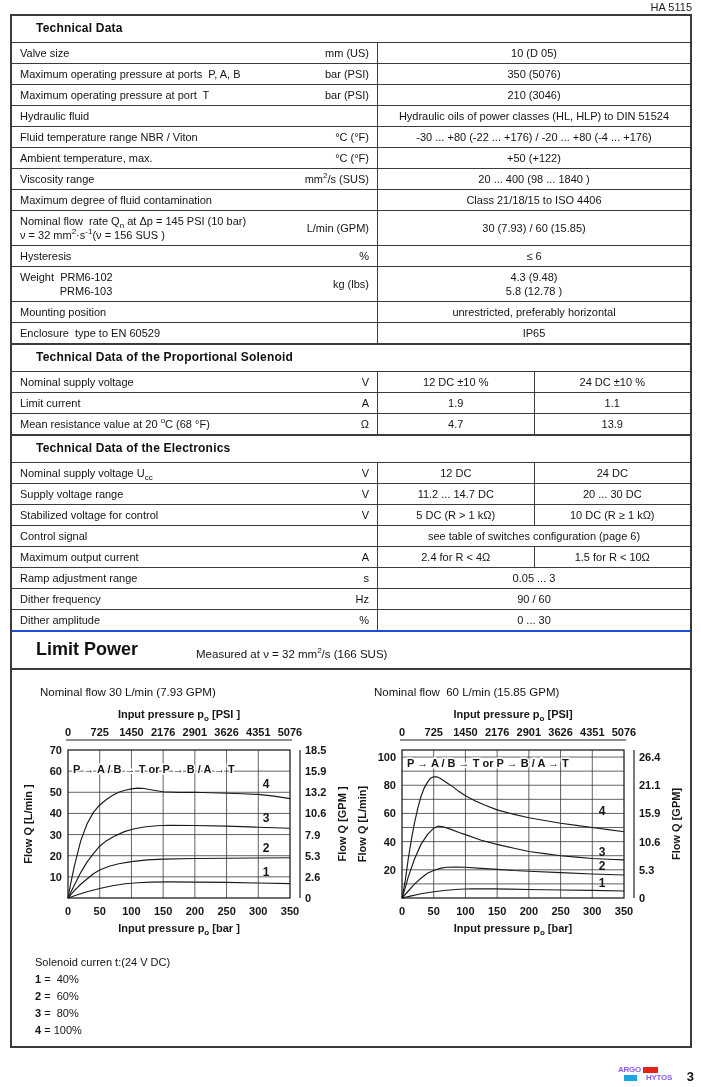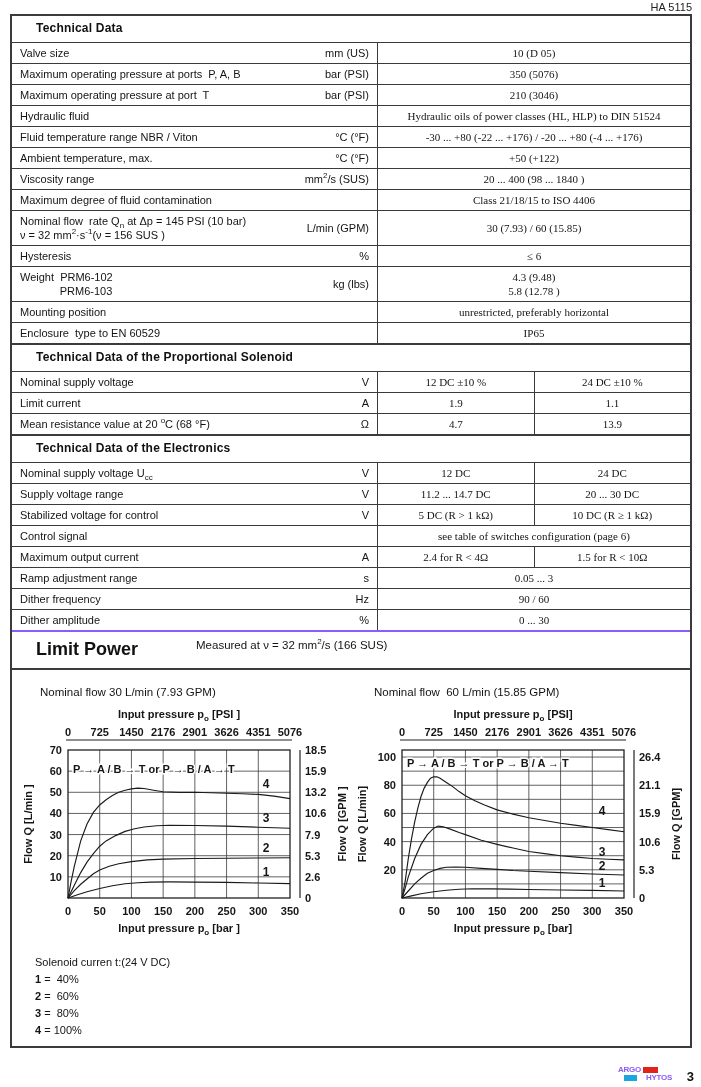--- a/index.html
+++ b/index.html
@@ -21,25 +21,25 @@
   .trow{display:flex;border-top:1px solid #3b3b3b;min-height:20px;font-size:11px}
   .tleft{
     width:365px;box-sizing:border-box;display:flex;justify-content:space-between;
     align-items:center;padding:3px 8px;line-height:14px;gap:34px;
   }
   .tlabel{white-space:pre-wrap}
   .tunit{text-align:right;padding-left:6px;white-space:pre-wrap;flex-shrink:0}
   .tvals{flex:1;display:flex;border-left:1px solid #3b3b3b}
   .tval{
     flex:1;display:flex;align-items:center;justify-content:center;text-align:center;
-    white-space:pre-wrap;padding:3px 4px;line-height:14px;font-family:Liberation Serif, serif;
+    white-space:pre-wrap;padding:3px 4px;line-height:14px;
   }
   .tval + .tval{border-left:1px solid #3b3b3b}
   sub,sup{font-size:8px;line-height:0}
-  .lp-row{border-top:2px solid #8b5cf6;display:flex;align-items:flex-start;padding:7px 8px 8px 24px}
+  .lp-row{border-top:2px solid #1d4ed8;display:flex;align-items:flex-end;padding:7px 8px 8px 24px}
   .lp-title{font-size:18px;font-weight:bold;color:#111}
   .lp-sub{font-size:11.5px;margin-left:58px}
   .charts-box{border-top:2px solid #3b3b3b;position:relative;height:376px;overflow:hidden}
   .chart-block{position:absolute;top:4px;width:336px}
   #chart0{left:8px}
   #chart1{left:342px}
   .chart-title{font-size:11.5px;margin:12px 0 8px 20px;white-space:pre-wrap}
   .legend{position:absolute;left:23px;top:284px;font-size:11px;line-height:17px}
   .legend-title{white-space:pre-wrap}
   .legend-item{white-space:pre-wrap}

